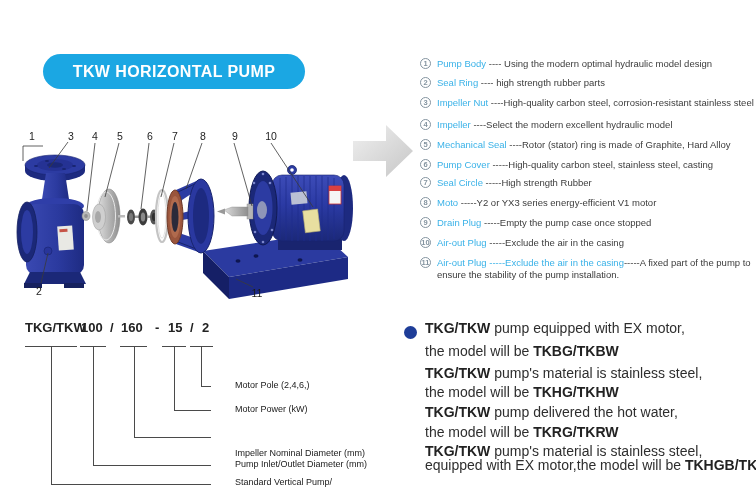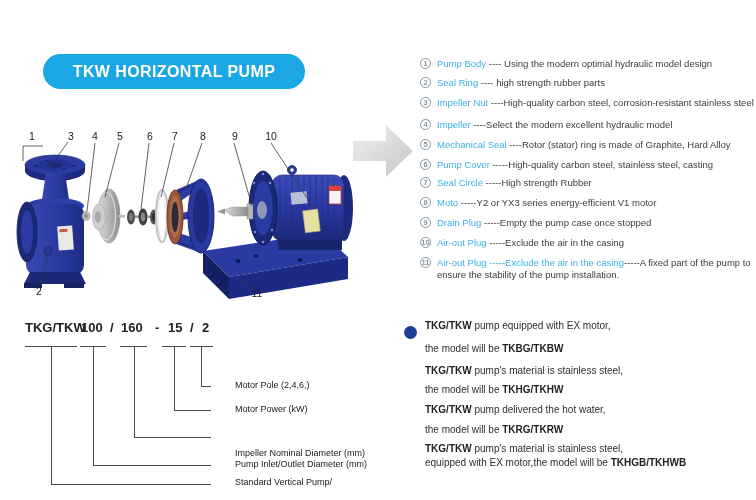--- a/index.html
+++ b/index.html
@@ -23,21 +23,21 @@
   .pdesc{color:#3c3c3c;text-align:right;}
 
   
   .mc{position:absolute;font-weight:bold;font-size:13px;color:#222;white-space:nowrap;}
   .mline{position:absolute;background:#4a4a4a;}
   .mlabel{position:absolute;font-size:9px;color:#1a1a1a;line-height:11px;white-space:nowrap;padding-left:20px;}
 
   
   .nbullet{position:absolute;left:404px;top:306px;width:13px;height:13px;
            border-radius:50%;background:#1E3D98;}
-  .nline{position:absolute;left:425px;font-size:10px;color:#2e2e2e;white-space:nowrap;}
+  .nline{position:absolute;left:425px;font-size:14px;color:#2e2e2e;white-space:nowrap;}
   .nlead{font-weight:600;color:#222;}
   .nbold{font-weight:bold;color:#222;}
 
   svg text{font-family:"Liberation Sans",sans-serif;}
 </style>
 </head>
 <body>
 
 <div id="page">
 

